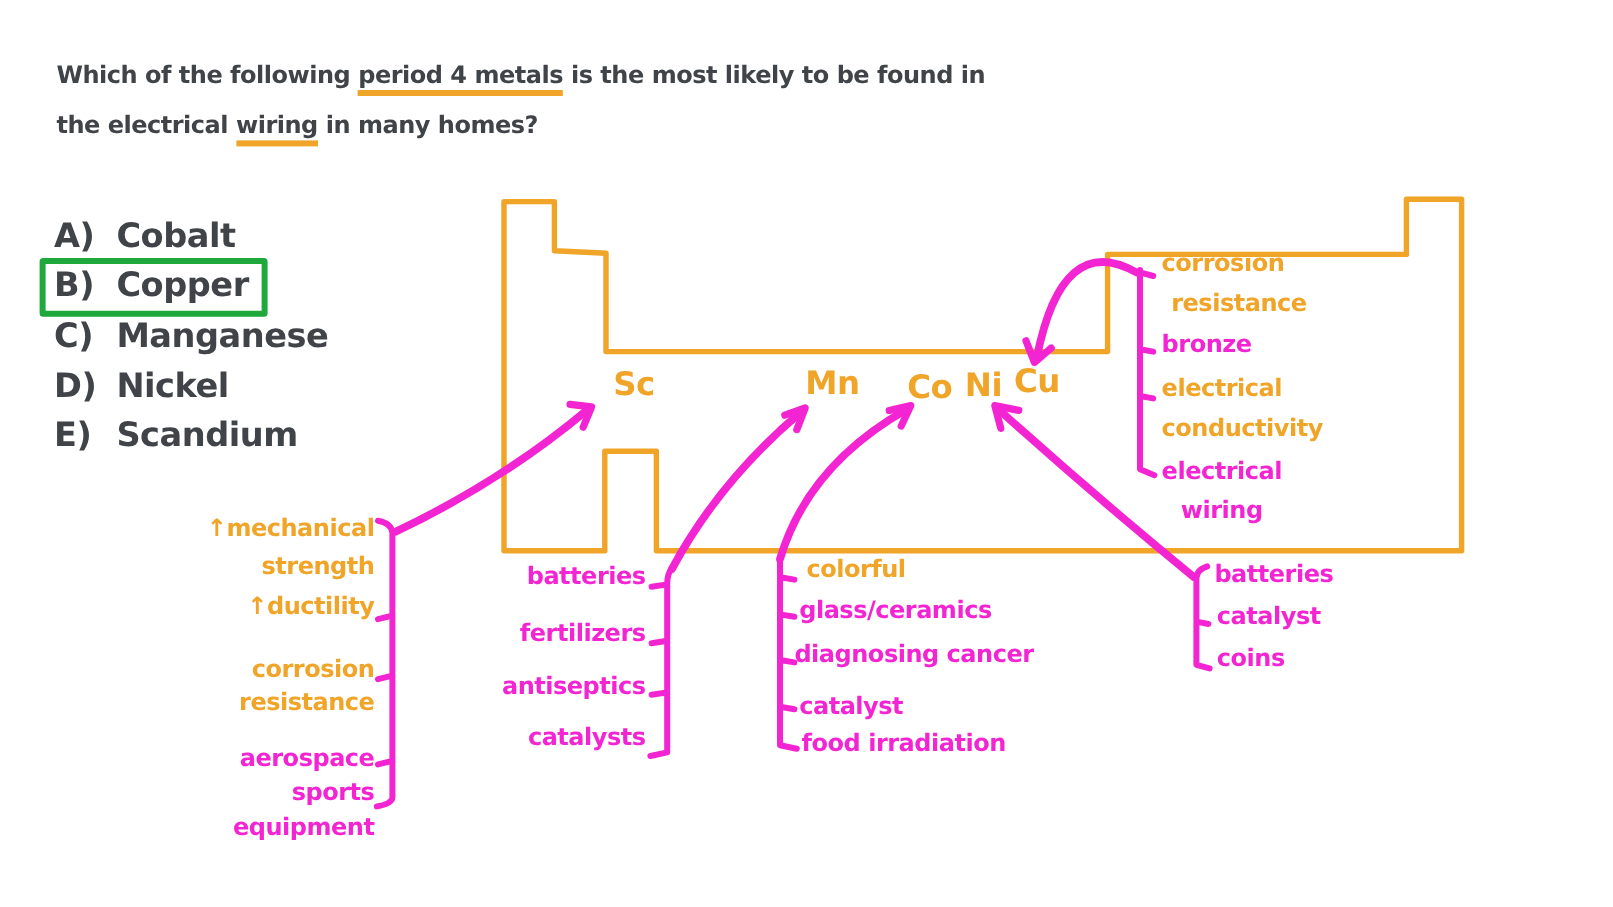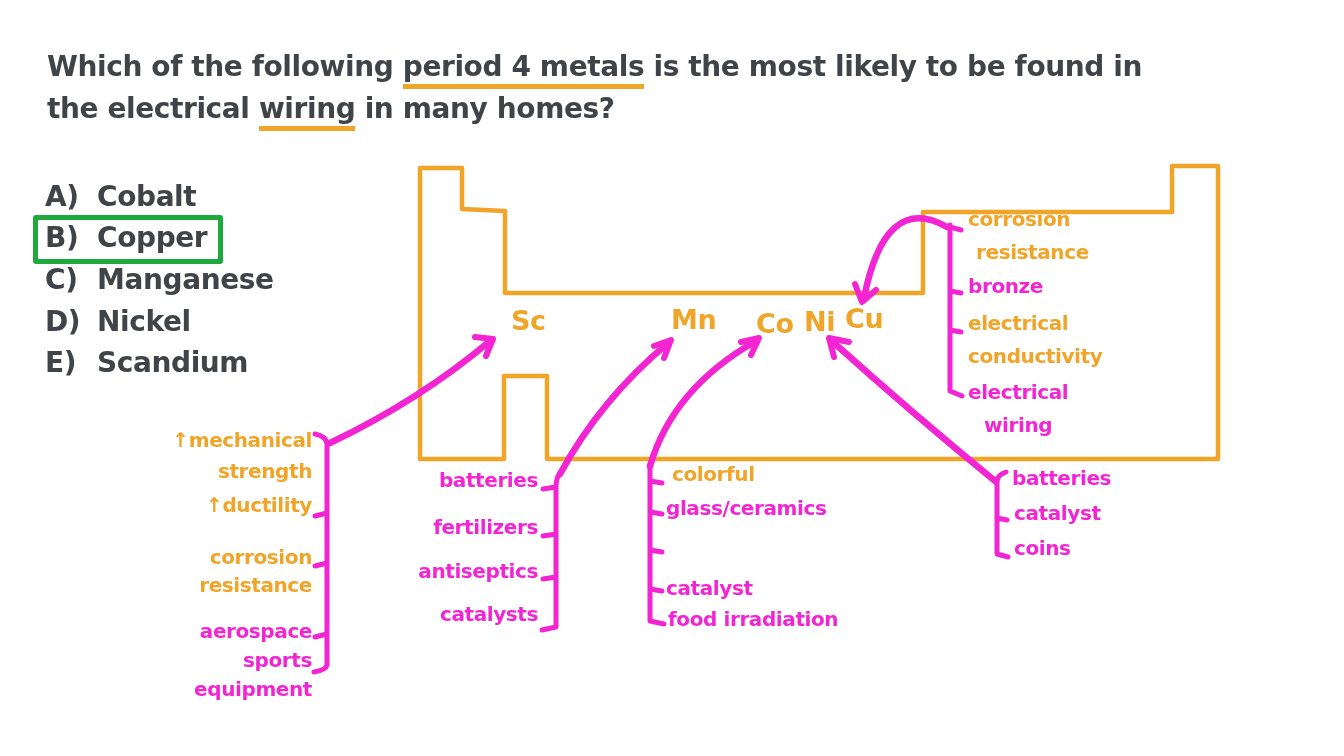--- a/index.html
+++ b/index.html
@@ -7,21 +7,21 @@
   }
   *{margin:0;padding:0;box-sizing:border-box;}
   html,body{width:1344px;height:756px;}
   body{
     background:var(--bg);
     font-family:"DejaVu Sans", sans-serif;
     overflow:hidden;
   }
   .canvas{position:relative;width:1344px;height:756px;background:var(--bg);}
   .txt{position:absolute;white-space:nowrap;font-weight:bold;letter-spacing:-0.4px;}
-  .q-line{font-size:28px;color:var(--ink);}
+  .q-line{font-size:20px;color:var(--ink);}
   .u{border-bottom:5px solid var(--orange);padding-bottom:1px;}
   .option-row{font-size:28px;color:var(--ink);}
   .opt-letter{position:absolute;left:45px;top:0;}
   .opt-label{position:absolute;left:97px;top:0;}
   .correct-box{
     position:absolute;left:33px;top:215px;width:190px;height:49px;
     border:5px solid var(--green);border-radius:3px;
   }
   .el{font-size:27px;color:var(--orange);}
   .ann{font-size:20px;}
@@ -117,20 +117,21 @@
   <div class="txt ann p" style="right:1032px;top:648px;">sports</div>
   <div class="txt ann p" style="right:1032px;top:677px;">equipment</div>
 
   <div class="txt ann p" style="right:806px;top:468px;">batteries</div>
   <div class="txt ann p" style="right:806px;top:515px;">fertilizers</div>
   <div class="txt ann p" style="right:806px;top:602px;">catalysts</div>
   <div class="txt ann p" style="right:806px;top:559px;">antiseptics</div>
 
   <div class="txt ann o" style="left:672px;top:462px;">colorful</div>
   <div class="txt ann p" style="left:666px;top:496px;">glass/ceramics</div>
+  <div class="txt ann p" style="left:662px;top:533px;">diagnosing cancer</div>
   <div class="txt ann p" style="left:666px;top:576px;">catalyst</div>
   <div class="txt ann p" style="left:668px;top:607px;">food irradiation</div>
 
   <div class="txt ann p" style="left:1012px;top:466px;">batteries</div>
   <div class="txt ann p" style="left:1014px;top:501px;">catalyst</div>
   <div class="txt ann p" style="left:1014px;top:536px;">coins</div>
 
   <div class="txt ann o" style="left:968px;top:207px;">corrosion</div>
   <div class="txt ann o" style="left:976px;top:240px;">resistance</div>
   <div class="txt ann p" style="left:968px;top:274px;">bronze</div>

